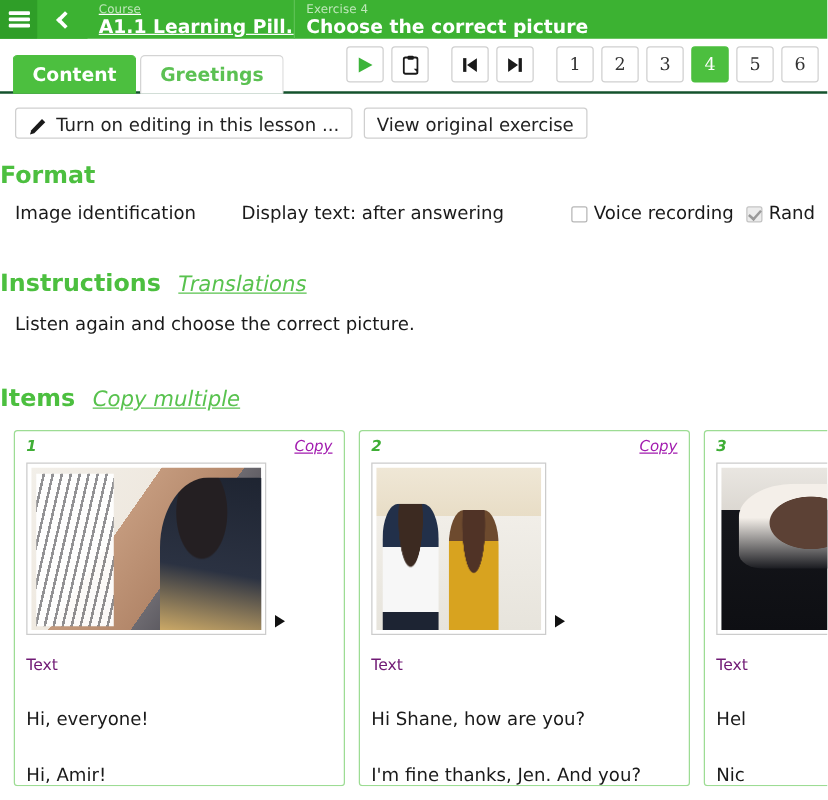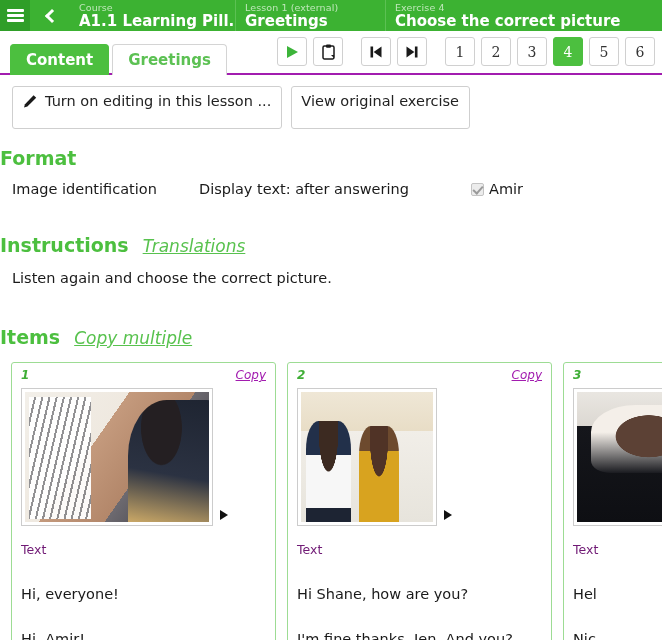--- a/index.html
+++ b/index.html
@@ -58,32 +58,32 @@
     line-height: 11px;
     color: #bfe7ba;
     letter-spacing: .1px;
   }
   .crumb-value {
     font-size: 15px;
     line-height: 17px;
     font-weight: bold;
     color: #ffffff;
   }
-  .crumb-course { flex: 0 0 165px; border-left: none; }
+  .crumb-course { flex: 0 0 165px; border-left: none; text-decoration: underline; }
   .crumb-lesson { flex: 0 0 150px; }
   .crumb-exercise { flex: 1 1 auto; }
 
   
   .toolbar {
     position: relative;
     height: 44px;
     display: flex;
     align-items: flex-end;
     padding: 0 0 0 10px;
-    border-bottom: 2px solid #a21caf;
+    border-bottom: 2px solid #14532d;
   }
   .tabs { display: flex; align-items: flex-end; gap: 3px; }
   .tab {
     font-size: 15px;
     font-weight: bold;
     padding: 7px 15px 6px 15px;
     border: 1px solid #d4d4d4;
     border-bottom: none;
     border-radius: 4px 4px 0 0;
     background: #ffffff;
@@ -133,21 +133,21 @@
     align-items: center;
     gap: 9px;
     padding: 11px 0 0 12px;
   }
   .abtn {
     border: 1px solid #cfcfcf;
     border-radius: 3px;
     background: #ffffff;
     font-size: 14.5px;
     color: #222222;
-    padding: 6px 10px 18px 9px;
+    padding: 6px 10px 0 9px;
     display: flex; align-items: center; gap: 7px;
     line-height: 17px;
     white-space: nowrap;
   }
 
   
   .sec-h {
     font-size: 19px;
     font-weight: bold;
     color: #4cbf3f;
@@ -341,24 +341,20 @@
     </span>
   </div>
   <div class="topbar-back">
     <span class="chev-left"></span>
   </div>
 
   <div class="crumb crumb-course">
     <span class="crumb-label">Course</span>
     <span class="crumb-value">A1.1 Learning Pill...</span>
   </div>
-  <div class="crumb crumb-lesson">
-    <span class="crumb-label">Lesson 1 (external)</span>
-    <span class="crumb-value">Greetings</span>
-  </div>
   <div class="crumb crumb-exercise">
     <span class="crumb-label">Exercise 4</span>
     <span class="crumb-value">Choose the correct picture</span>
   </div>
 </div>
 
 <div class="toolbar">
   <div class="tabs">
     <div class="tab active">Content</div>
     <div class="tab">Greetings</div>
@@ -408,22 +404,26 @@
   </div>
 </div>
 
 <div class="sec-h" id="format-heading">
   <span>Format</span>
 </div>
 <div class="format-row">
   <span class="fr-1">Image identification</span>
   <span class="fr-2">Display text: after answering</span>
   <span class="cbwrap">
+    <span class="cbox"></span>
+    <span>Voice recording</span>
+  </span>
+  <span class="cbwrap">
     <span class="cbox checked disabled"></span>
-    <span>Amir</span>
+    <span>Rand</span>
   </span>
 </div>
 
 <div class="sec-h" id="instructions-heading">
   <span>Instructions</span>
   <span class="sec-link">Translations</span>
 </div>
 <div class="instr-text">Listen again and choose the correct picture.</div>
 
 <div class="sec-h" id="items-heading">

